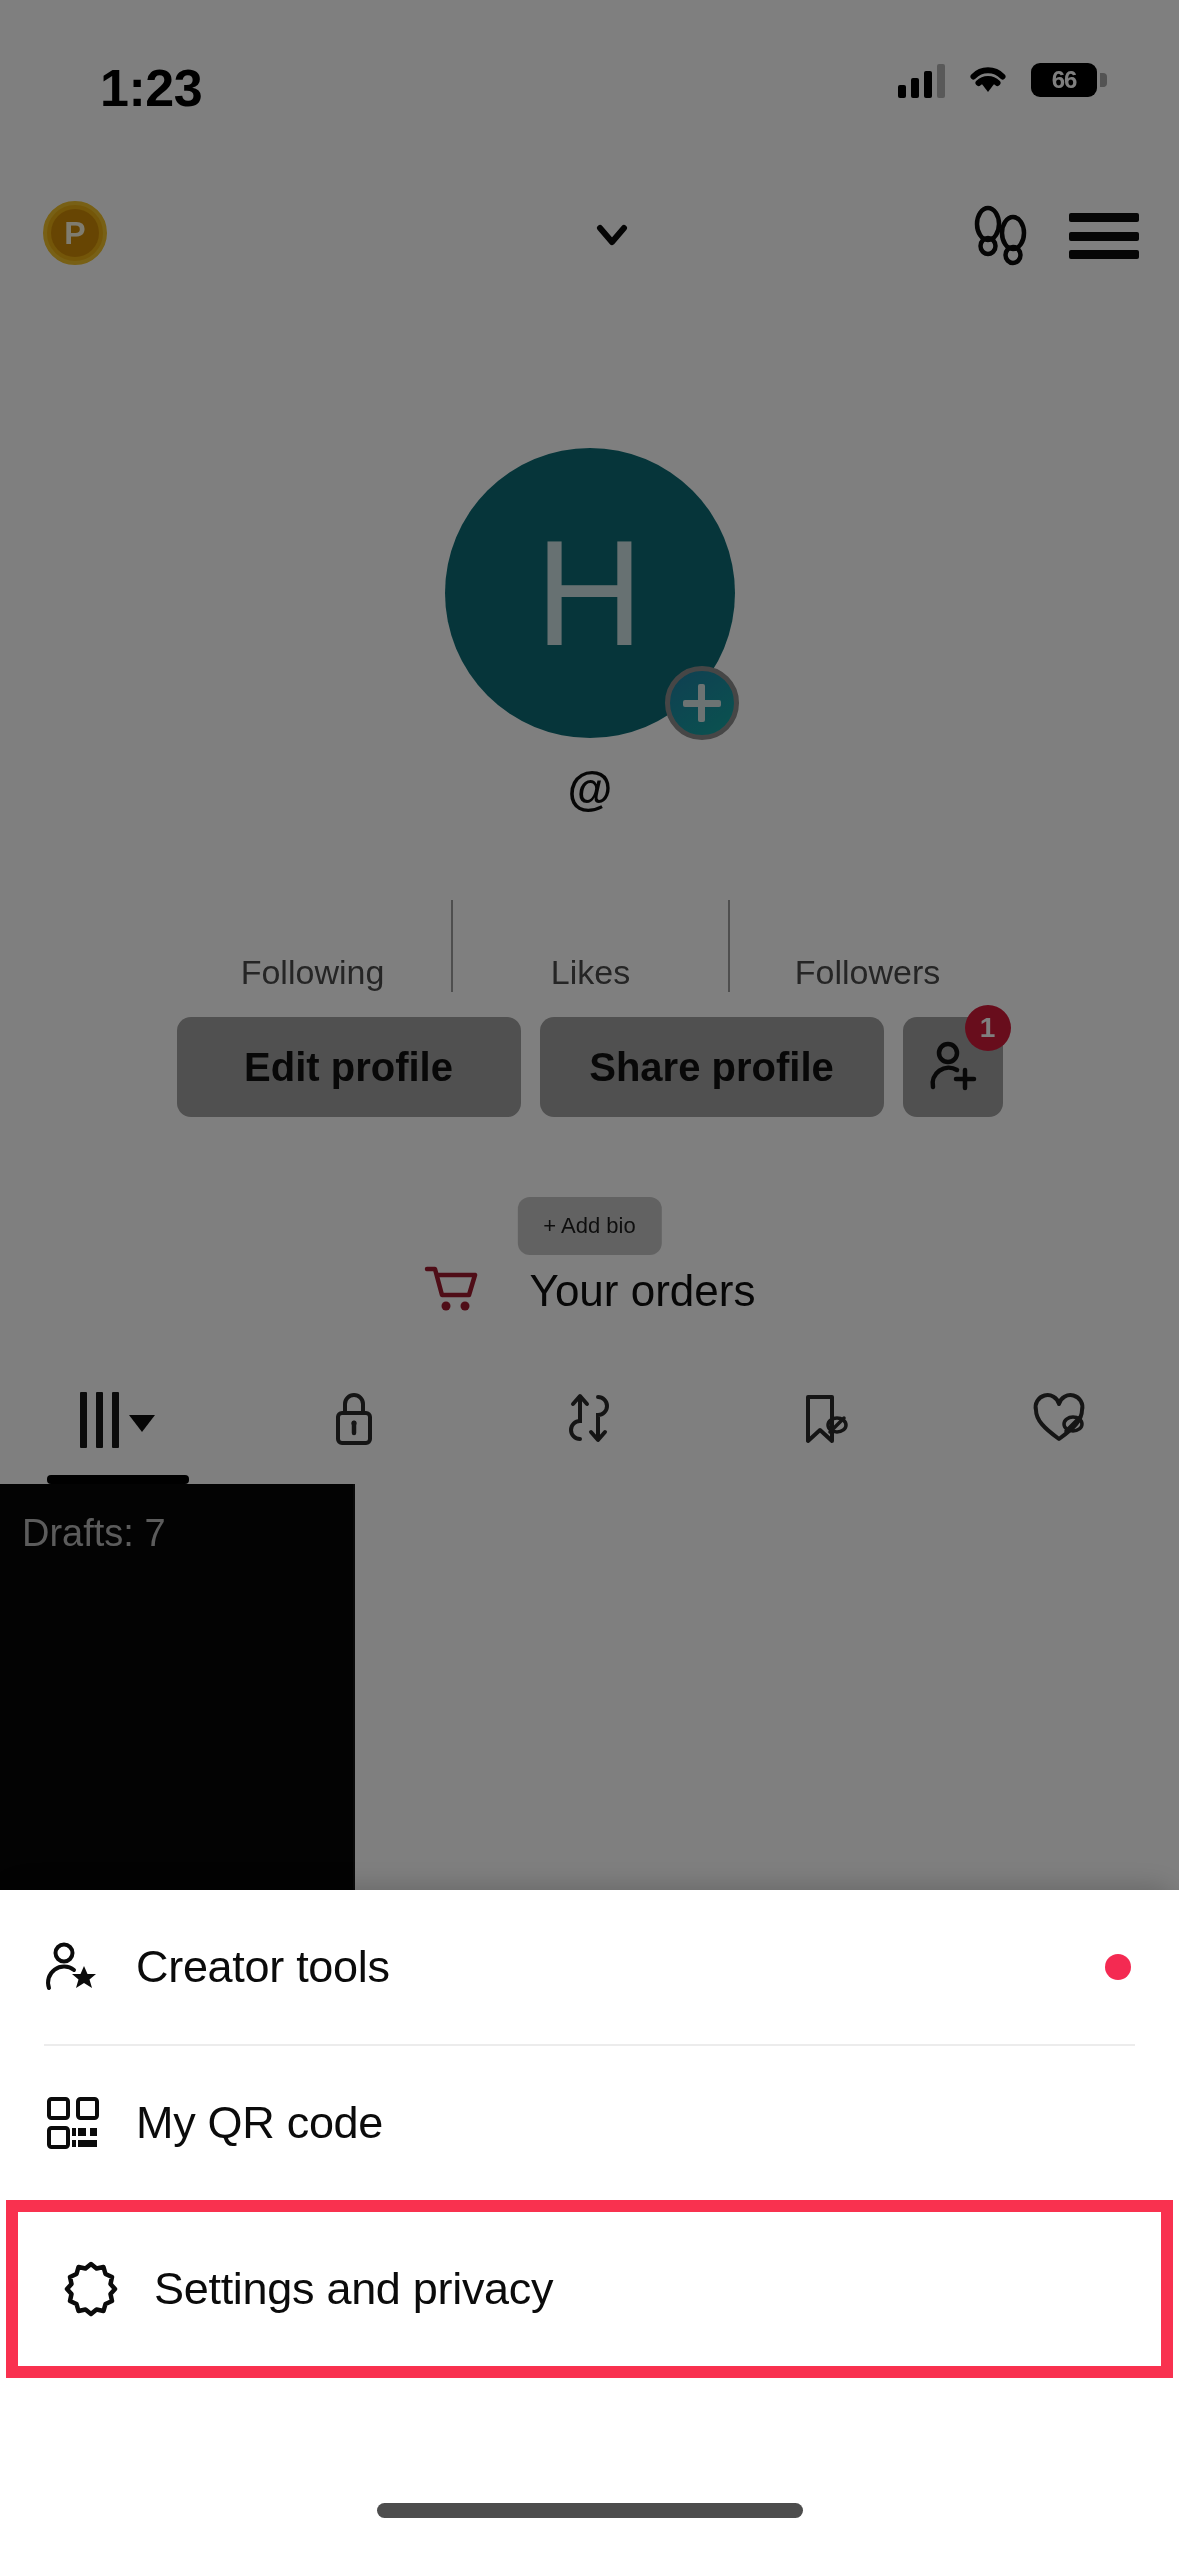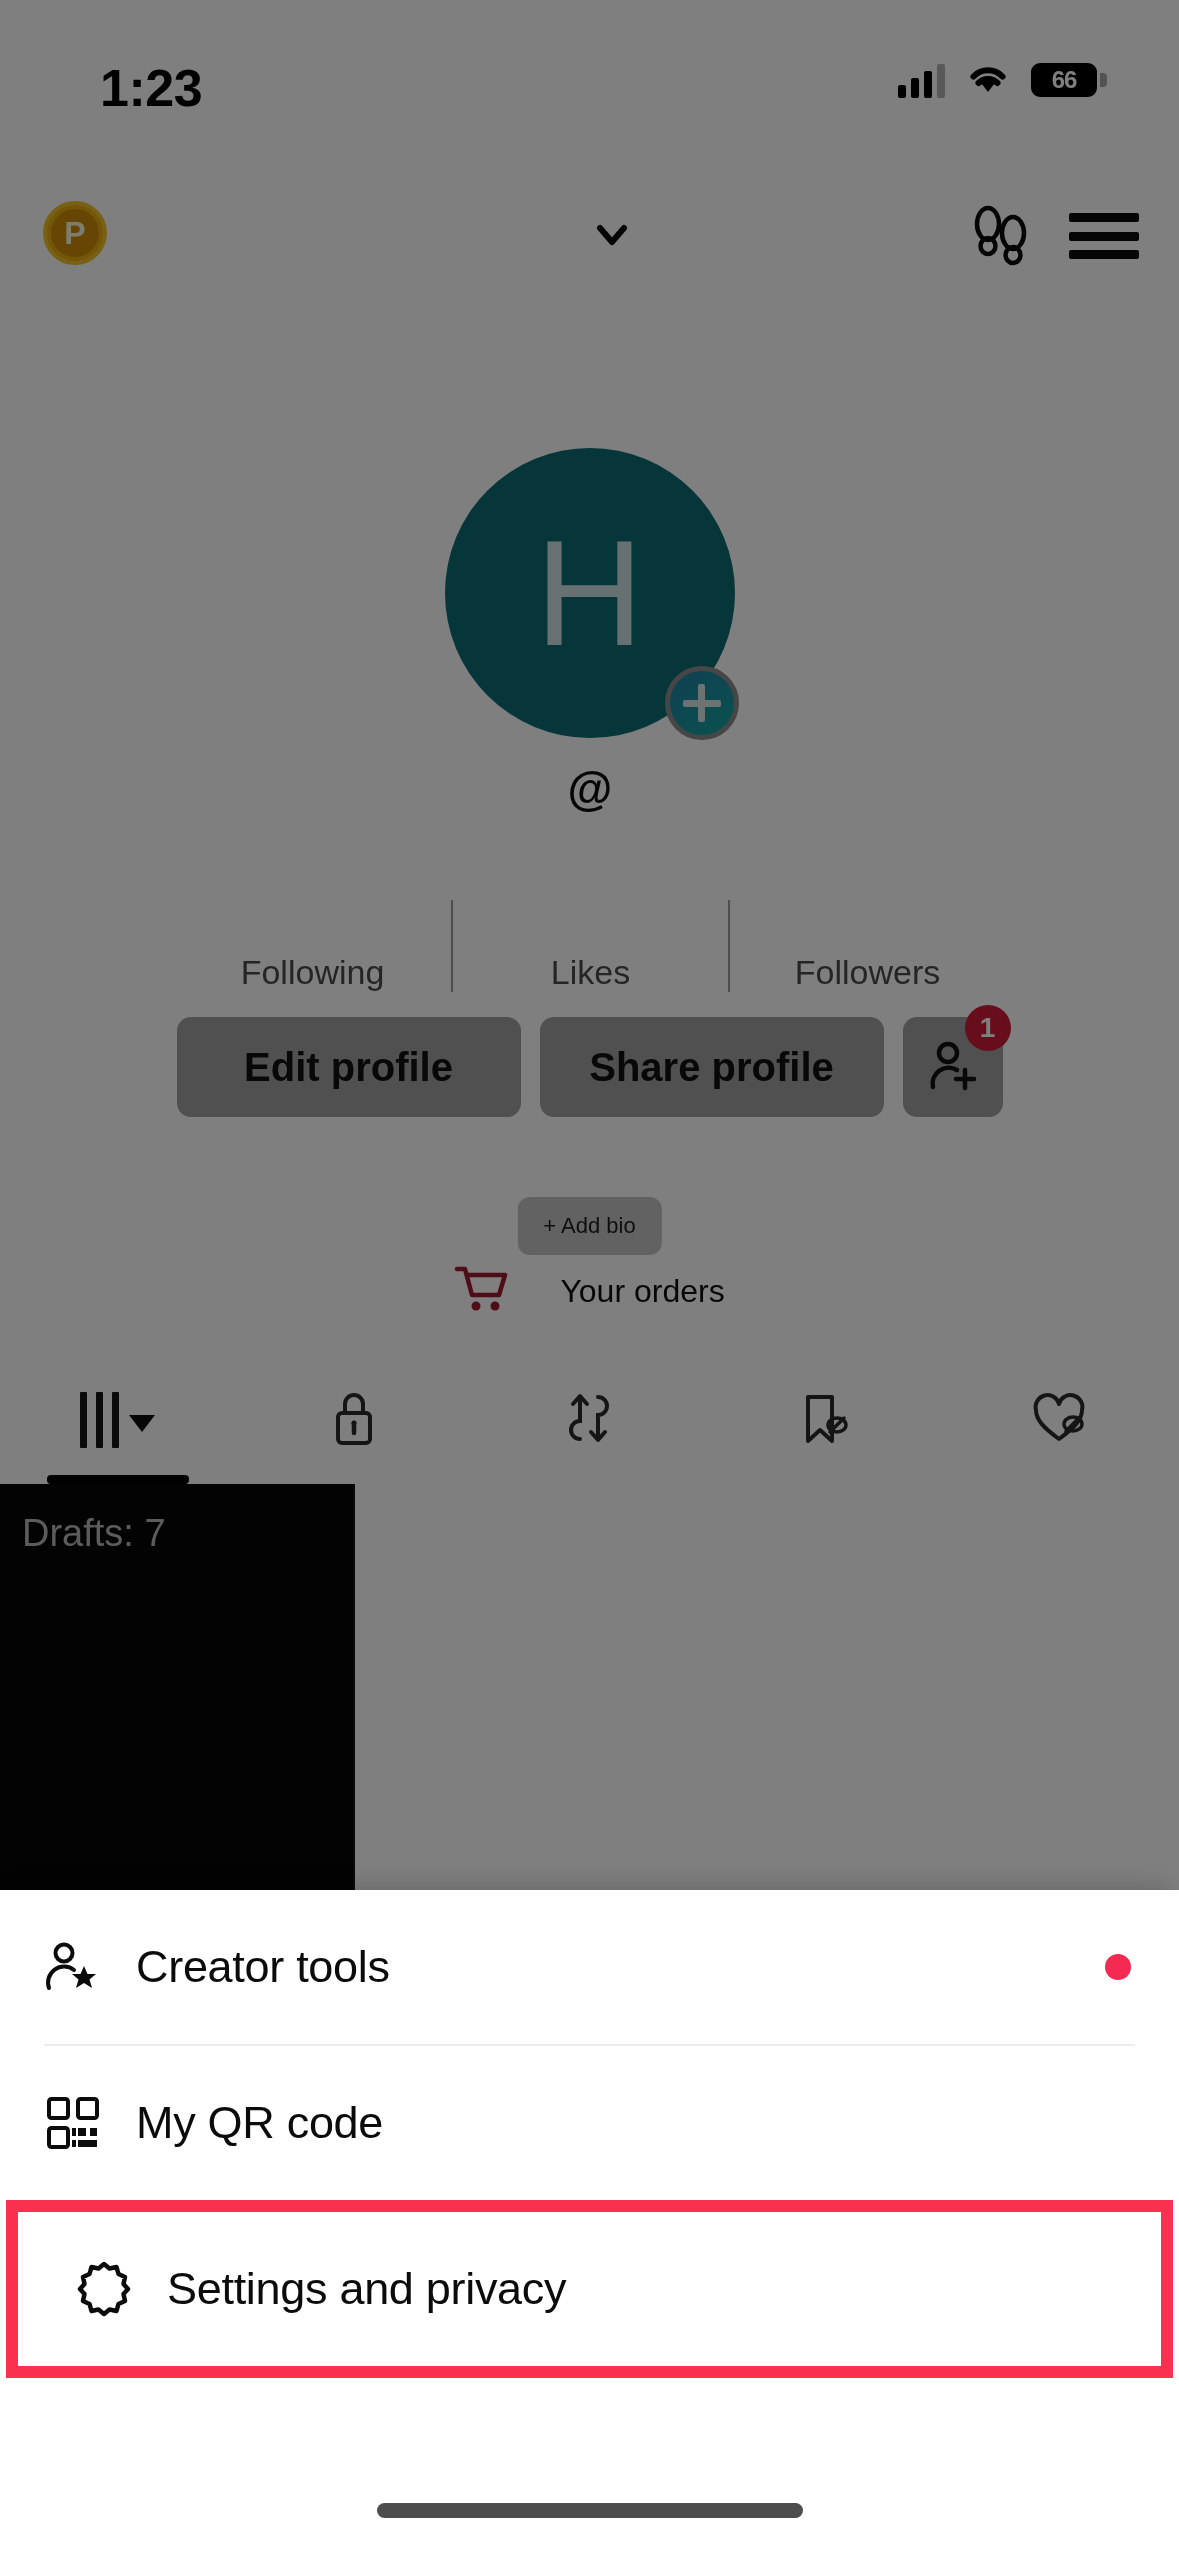--- a/index.html
+++ b/index.html
@@ -191,21 +191,21 @@
     display:flex; align-items:center; justify-content:center;
   }
 
   
   #your-orders {
     position:absolute; top:1258px; left:0; width:1179px;
     display:flex; align-items:center; justify-content:center; gap:16px;
     height:66px;
   }
   #your-orders .label {
-    font-size:32px; font-weight:500; color:#0f0f0f;margin-left:36px;
+    font-size:44px; font-weight:500; color:#0f0f0f;margin-left:36px;
   }
 
   
   #tabs {
     position:absolute; top:1370px; left:0; width:1179px; height:100px;
     display:flex; align-items:center;
   }
   .tab {
     flex:1; height:100px;
     display:flex; align-items:center; justify-content:center; gap:10px;
@@ -273,21 +273,21 @@
   .sheet-divider {
     height:2px; background:#ececec;
     margin:0 44px;
   }
   #settings-row-wrap {
     position:relative;
     margin:0 6px;
     border:12px solid #f9314f;
     background:#fff;
   }
-  #settings-row-wrap .sheet-item { width:auto;margin-left:13px; }
+  #settings-row-wrap .sheet-item { width:auto; }
   #home-indicator {
     position:absolute; left:50%; transform:translateX(-50%);
     bottom:38px; width:426px; height:15px;
     border-radius:8px; background:#4d4d4d;
     z-index:120;
   }
 </style>
 </head>
 <body>
 

